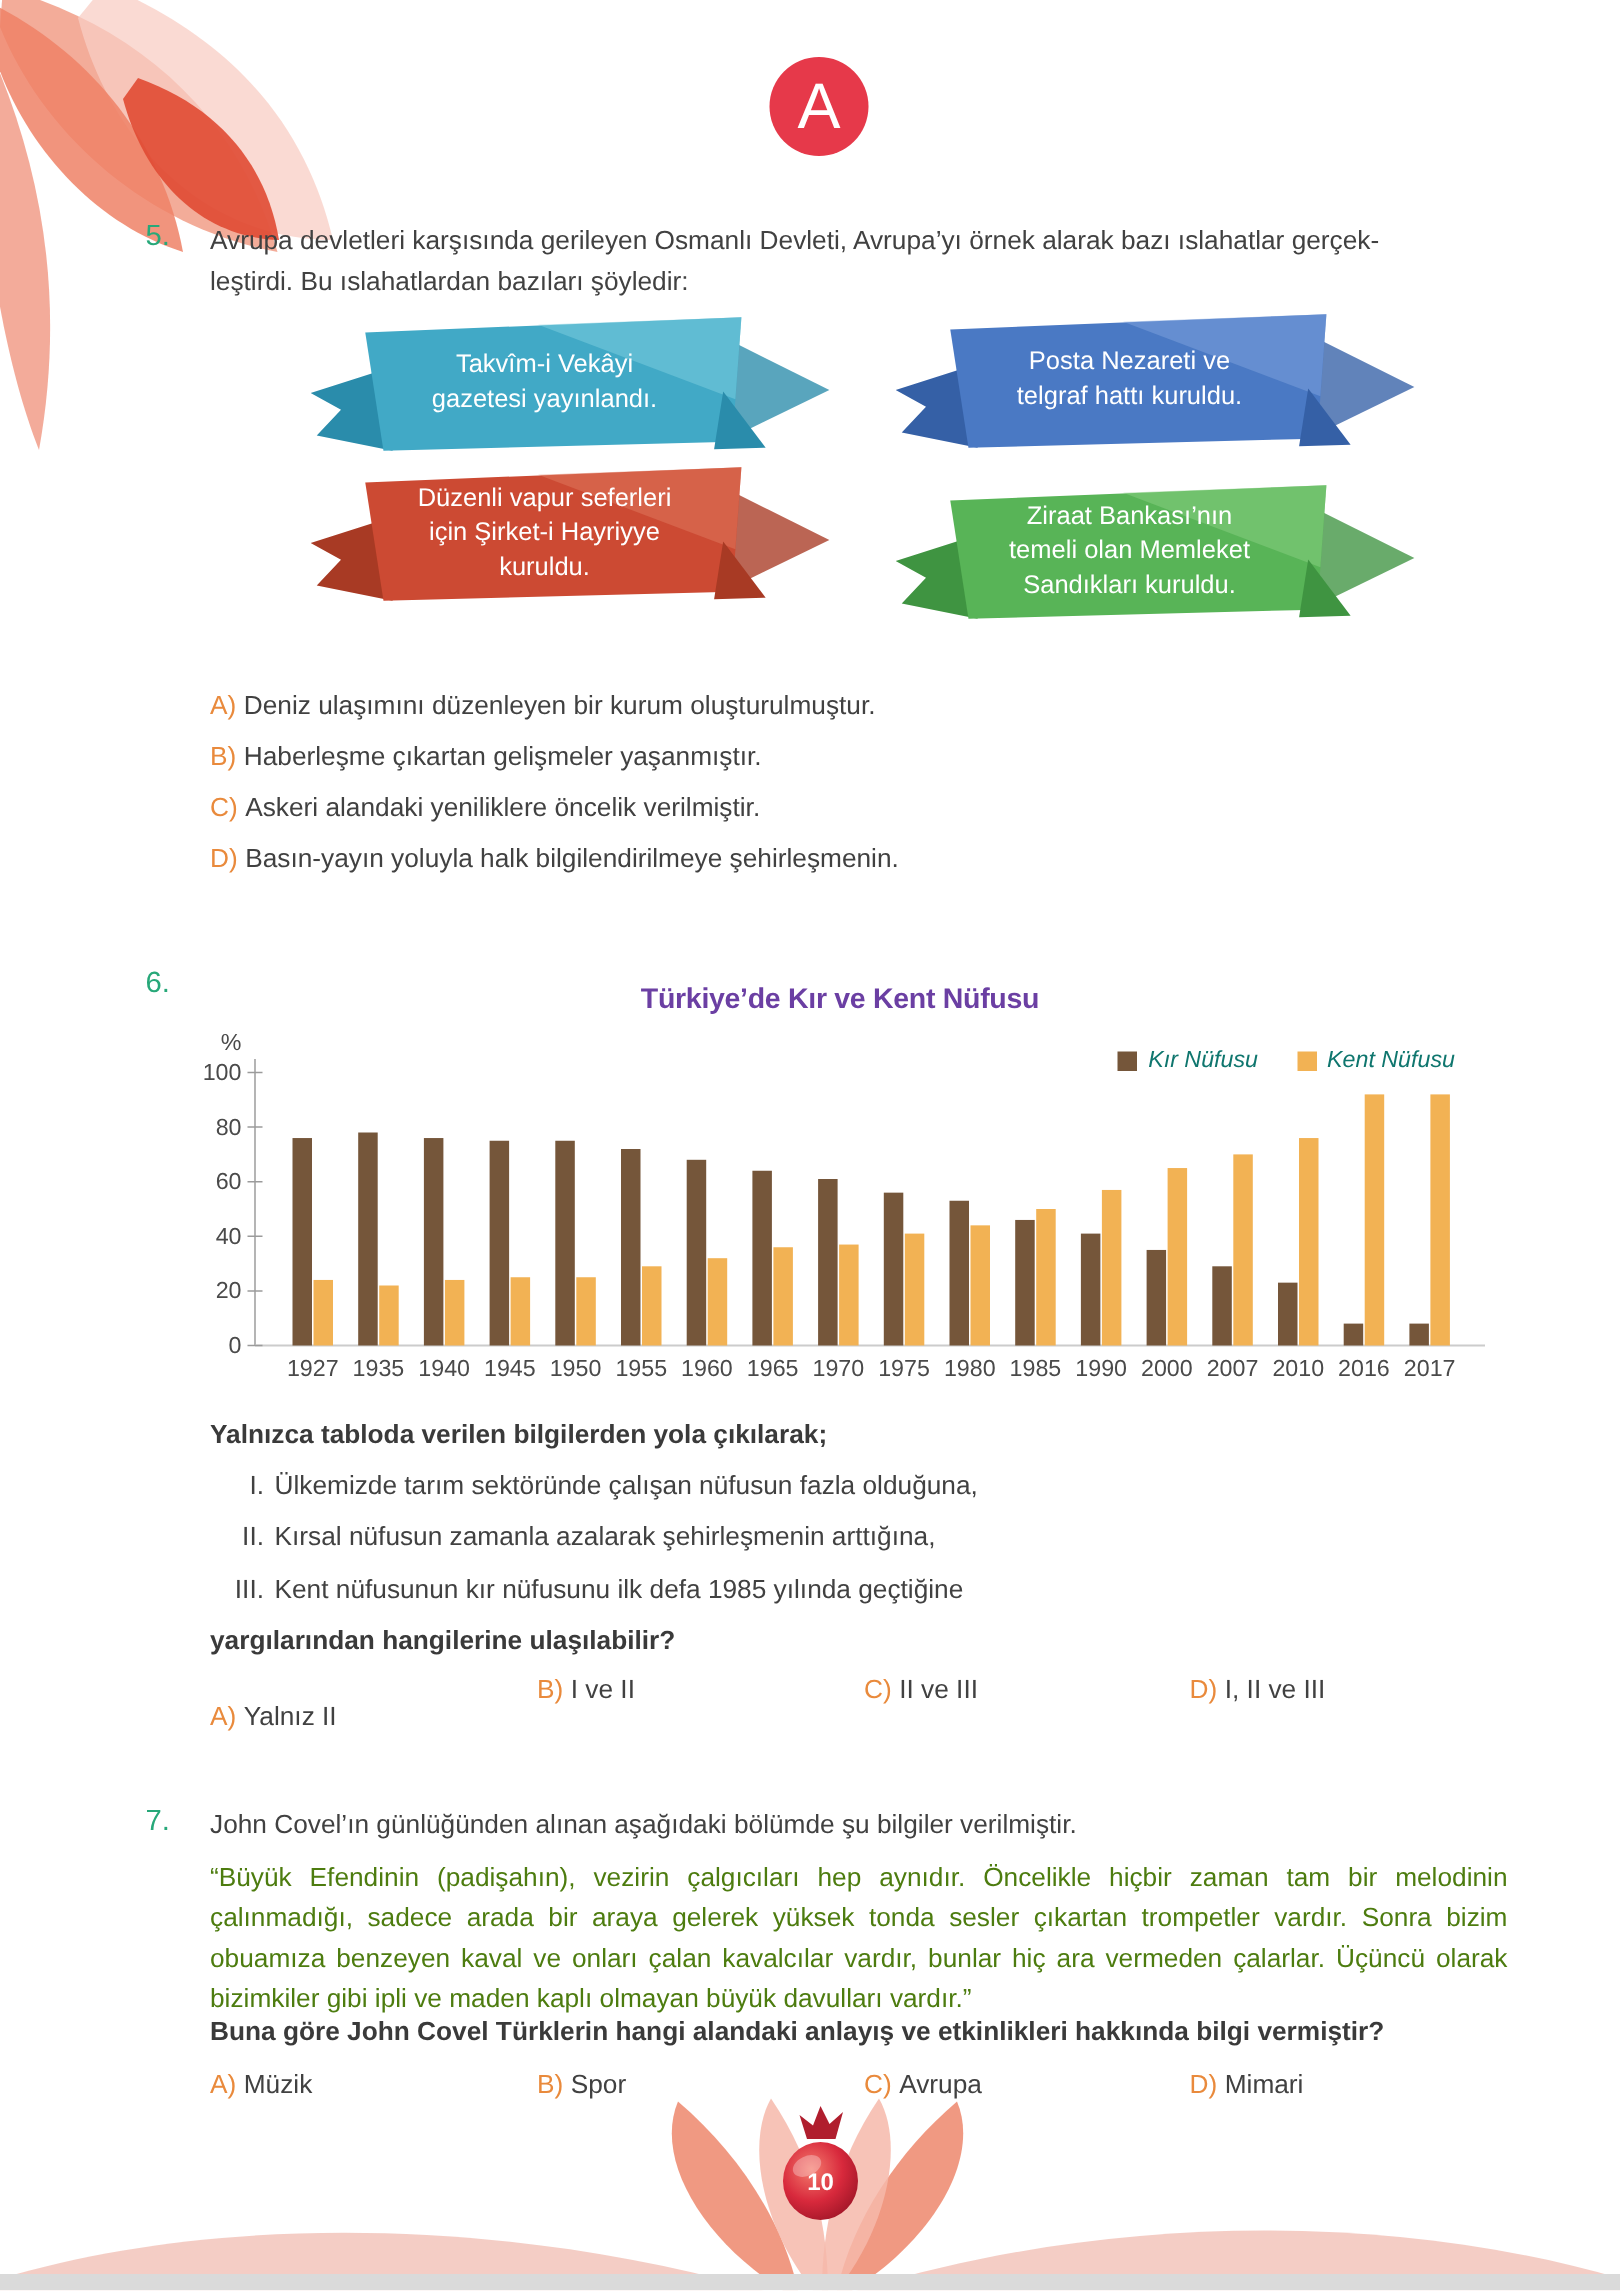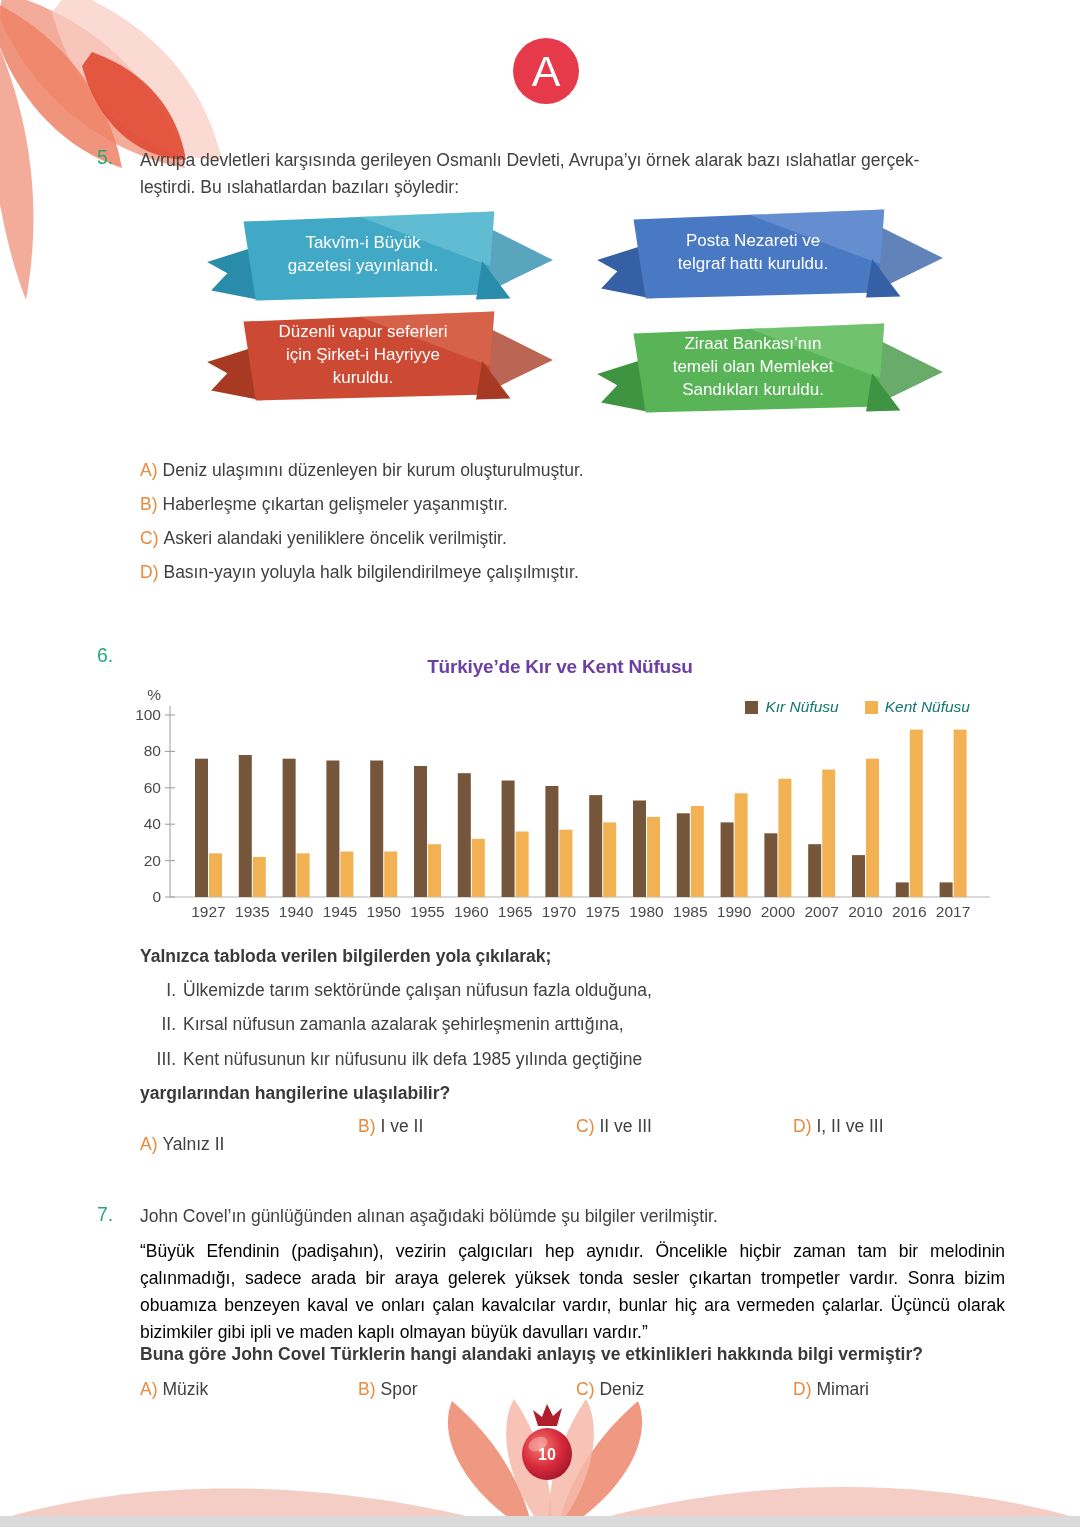--- a/index.html
+++ b/index.html
@@ -32,21 +32,21 @@
   .legend{position:absolute;left:600px;top:698px;width:370px;display:flex;
           justify-content:flex-end;gap:26px;align-items:center}
   .legend-item{display:flex;align-items:center}
   .swatch{display:inline-block;width:13px;height:13px;margin-right:7px}
   .legend-label{font-style:italic;font-size:15.5px;color:#0f766e}
   #chart-svg{position:absolute;left:135px;top:688px}
   #chart-svg text{font-family:"Liberation Sans",sans-serif;font-size:15.5px;fill:#4a4a4a}
 
   .roman{display:inline-block;width:36px;text-align:right;margin-right:7px}
   .quote{position:absolute;left:140px;top:1238px;width:865px;font-size:17.5px;line-height:27px;
-         text-align:justify;color:#000000}
+         text-align:justify;color:#4d7c0f}
 
   .pome{position:absolute;left:502px;top:1402px}
   .pome text{font-family:"Liberation Sans",sans-serif;font-weight:bold;font-size:16px;fill:#fff}
 </style>
 </head>
 <body>
 
 <div class="page">
 
   <svg class="deco" style="left:0;top:0" width="230" height="310" viewBox="0 0 230 310">
@@ -67,21 +67,21 @@
 
   <div class="banner" style="left:197px;top:205px">
     <svg viewBox="0 0 360 100">
       <polygon points="60,40 10,56 30,67 14,84 64,94" fill="#2a8cab"></polygon>
       <polygon points="284,20 352,54 282,88" opacity="0.78" fill="#2a8cab"></polygon>
       <polygon points="46,16 294,6 288,88 58,94" fill="#41a9c6"></polygon>
       <polygon points="160,11 294,6 290,60" opacity="0.5" fill="#7fd0e0"></polygon>
       <polygon points="282,55 310,92 276,93" fill="#2a8cab"></polygon>
     </svg>
     <div class="banner-text">
-      <div>Takvîm-i Büyük</div>
+      <div>Takvîm-i Vekâyi</div>
       <div>gazetesi yayınlandı.</div>
     </div>
   </div>
 
   <div class="banner" style="left:587px;top:203px">
     <svg viewBox="0 0 360 100">
       <polygon points="60,40 10,56 30,67 14,84 64,94" fill="#3560a6"></polygon>
       <polygon points="284,20 352,54 282,88" opacity="0.78" fill="#3560a6"></polygon>
       <polygon points="46,16 294,6 288,88 58,94" fill="#4a79c4"></polygon>
       <polygon points="160,11 294,6 290,60" opacity="0.5" fill="#7fa3dd"></polygon>
@@ -127,21 +127,21 @@
   <div class="line" style="top:457px">
     <span class="opt-letter">A)</span><span>Deniz ulaşımını düzenleyen bir kurum oluşturulmuştur.</span>
   </div>
   <div class="line" style="top:491px">
     <span class="opt-letter">B)</span><span>Haberleşme çıkartan gelişmeler yaşanmıştır.</span>
   </div>
   <div class="line" style="top:525px">
     <span class="opt-letter">C)</span><span>Askeri alandaki yeniliklere öncelik verilmiştir.</span>
   </div>
   <div class="line" style="top:559px">
-    <span class="opt-letter">D)</span><span>Basın-yayın yoluyla halk bilgilendirilmeye çalışılmıştır.</span>
+    <span class="opt-letter">D)</span><span>Basın-yayın yoluyla halk bilgilendirilmeye şehirleşmenin.</span>
   </div>
 
   <div class="qnum" style="top:644px">6.</div>
 
   <div class="chart-title" id="chart-title" style="color: rgb(107, 63, 163);">Türkiye’de Kır ve Kent Nüfusu</div>
 
   <div class="legend">
     <span class="legend-item">
       <span class="swatch" style="background: rgb(117, 86, 58);"></span>
       <span class="legend-label">Kır Nüfusu</span>
@@ -258,21 +258,21 @@
 
   <div class="line bold" style="top:1341px">Buna göre John Covel Türklerin hangi alandaki anlayış ve etkinlikleri hakkında bilgi vermiştir?</div>
 
   <div class="line" style="left:140px;top:1376px">
     <span class="opt-letter">A)</span><span>Müzik</span>
   </div>
   <div class="line" style="left:358px;top:1376px">
     <span class="opt-letter">B)</span><span>Spor</span>
   </div>
   <div class="line" style="left:576px;top:1376px">
-    <span class="opt-letter">C)</span><span>Deniz</span>
+    <span class="opt-letter">C)</span><span>Avrupa</span>
   </div>
   <div class="line" style="left:793px;top:1376px">
     <span class="opt-letter">D)</span><span>Mimari</span>
   </div>
 
   <svg class="deco" style="left:0;top:1397px" width="1080" height="130" viewBox="0 0 1080 130">
     <path d="M-30,132 C120,78 330,78 515,132 Z" fill="#f3c8bf" opacity="0.9"></path>
     <path d="M565,132 C740,76 950,76 1112,132 Z" fill="#f3c8bf" opacity="0.9"></path>
     <path d="M522,130 C468,96 436,42 452,4 C492,38 522,84 532,130 Z" fill="#ef937b" opacity="0.95"></path>
     <path d="M558,130 C568,84 598,38 638,4 C654,42 622,96 568,130 Z" fill="#ef937b" opacity="0.95"></path>

